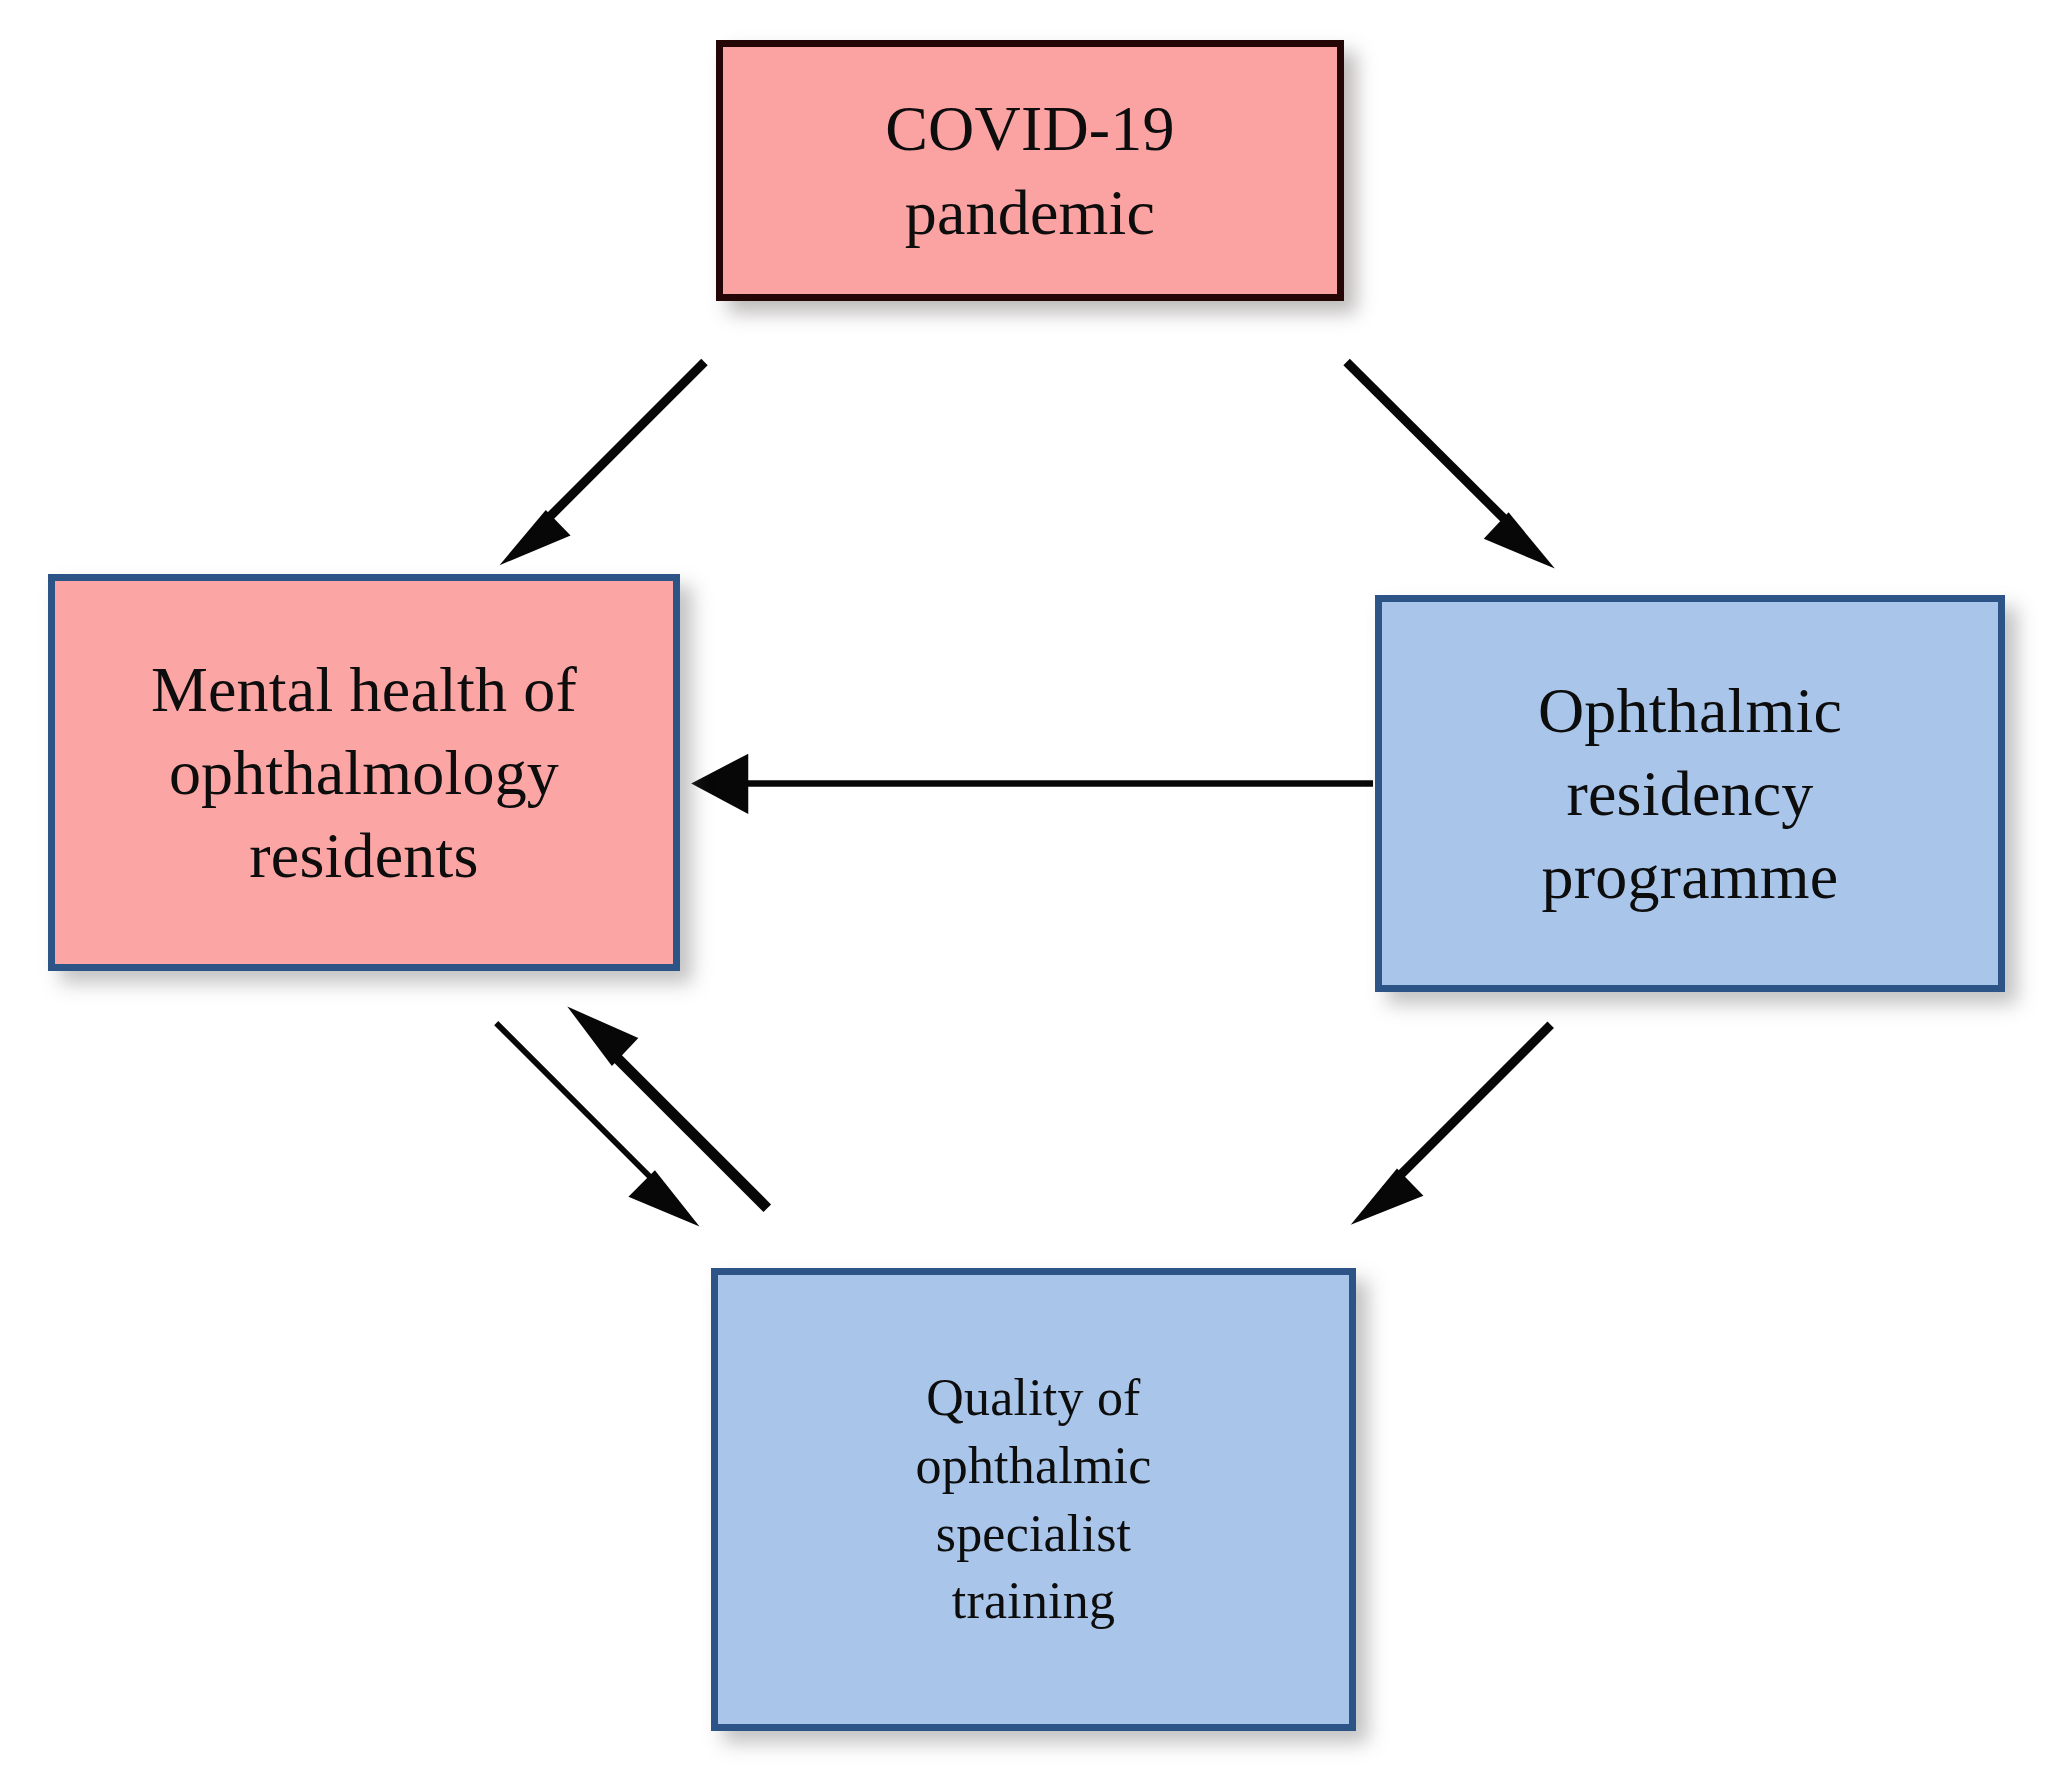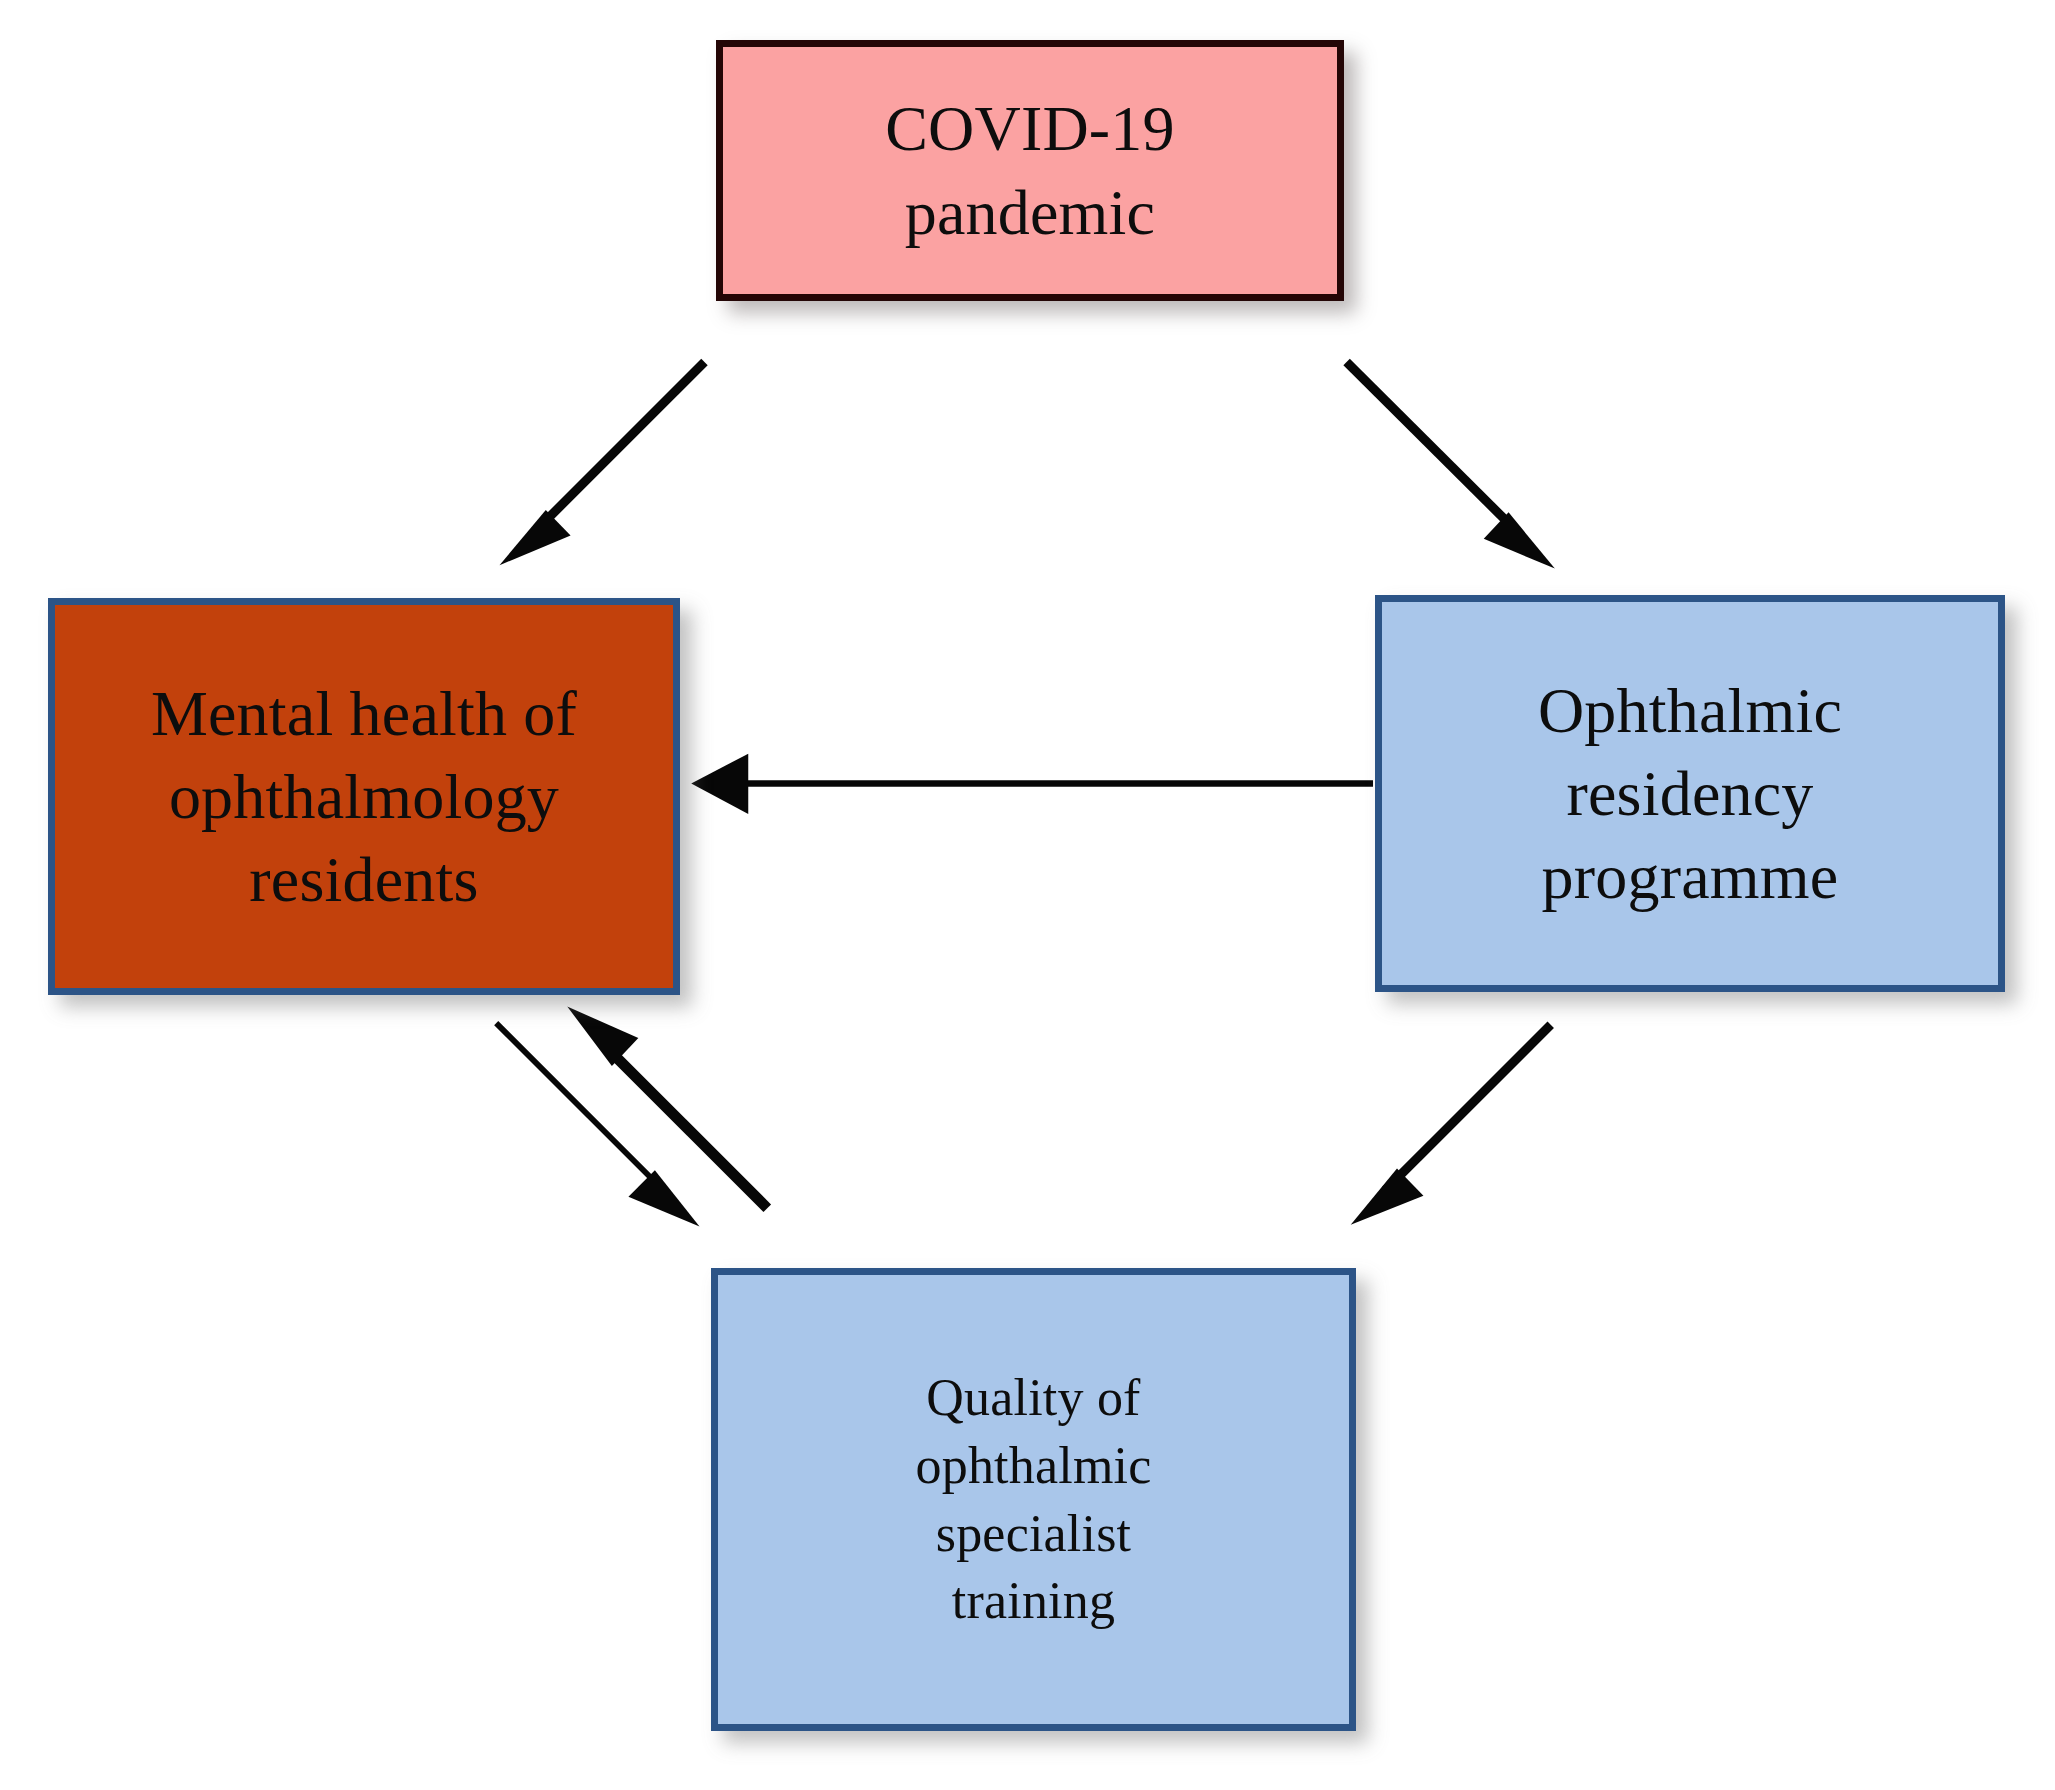--- a/index.html
+++ b/index.html
@@ -48,24 +48,24 @@
     top: 40px;
     width: 628px;
     height: 261px;
     background: #FBA2A2;
     border: 7.4px solid #240606;
     font-size: 64px;
     box-shadow: 11.6px 11.6px 18px rgba(90, 80, 80, 0.40);
   }
   #node-mental {
     left: 48px;
-    top: 598px;
+    top: 574px;
     width: 632px;
     height: 397px;
-    background: #c2410c;
+    background: #fca5a5;
     border: 7.4px solid #2C5487;
     font-size: 64px;
     box-shadow: 11.6px 11.6px 18px rgba(110, 110, 110, 0.42);
   }
   #node-residency {
     left: 1375px;
     top: 595px;
     width: 630px;
     height: 397px;
     background: #A9C6EA;

